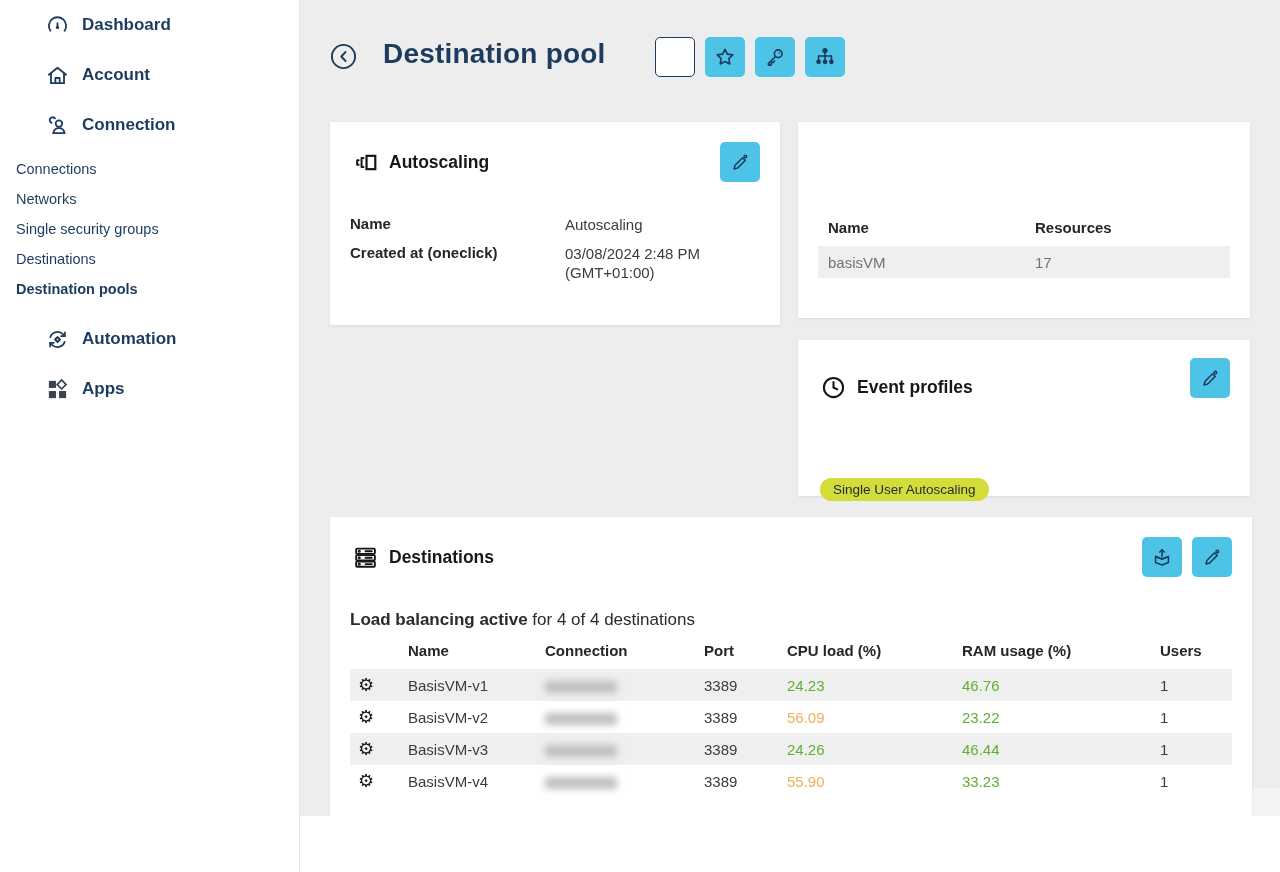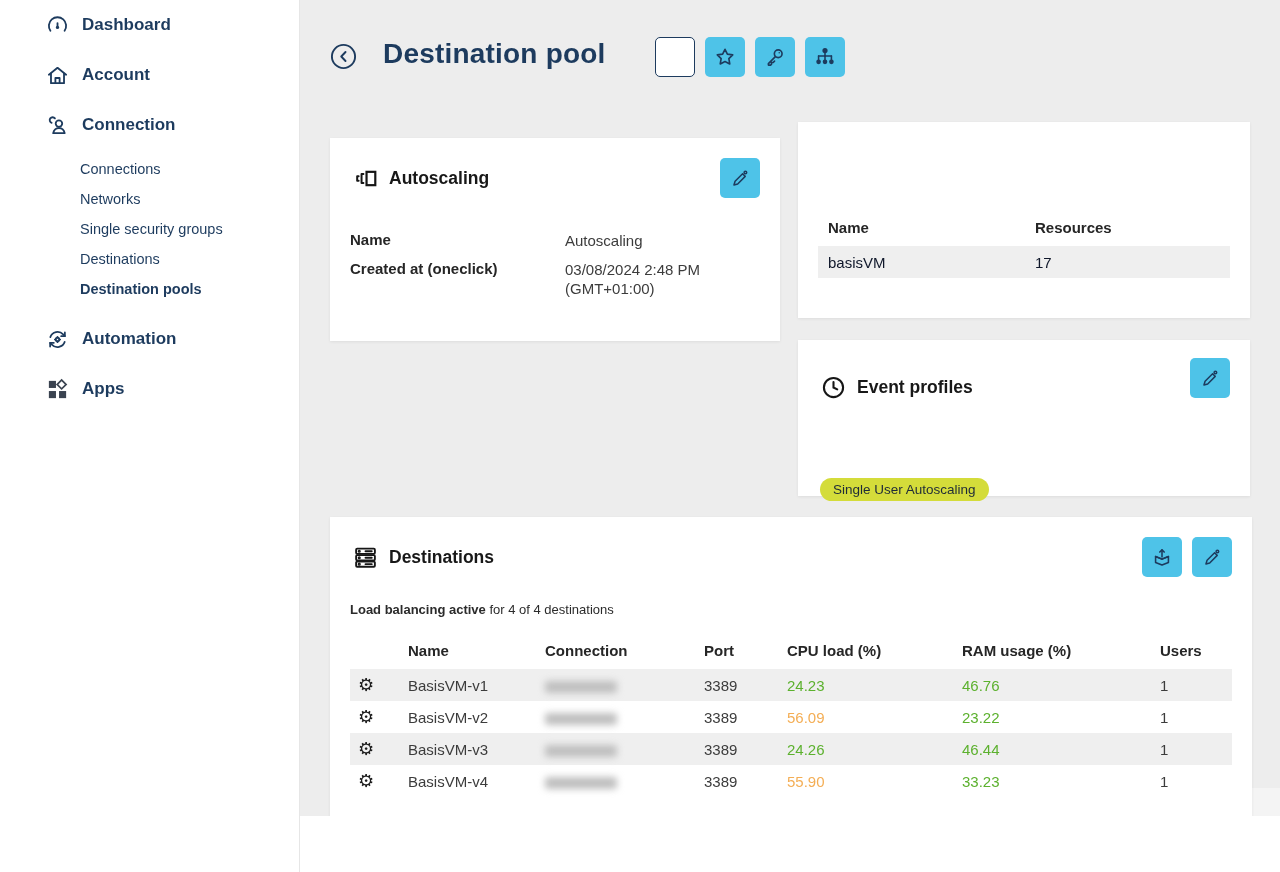--- a/index.html
+++ b/index.html
@@ -9,22 +9,22 @@
   .app { position:relative; width:1280px; height:872px; }
 
   
   .sidebar { position:absolute; left:0; top:0; width:300px; height:872px;
     background:#ffffff; border-right:1px solid #e6e6e6; z-index:2; }
   .nav-item { display:flex; align-items:center; height:50px; padding-left:13px;
     color:var(--navy,#1d3b5e); font-size:17px; font-weight:600; cursor:pointer;margin-left:32px; }
   .nav-item.active { background:#ececec; }
   .nav-item .nav-icon { width:24px; height:24px; margin-right:13px; flex:0 0 24px; display:flex; align-items:center; justify-content:center; }
   .subnav { padding:4px 0 10px 0; }
-  .subnav-item { display:flex; align-items:center; height:30px; padding-left:56px;
-    color:var(--navy,#1d3b5e); font-size:14.5px; font-weight:400; cursor:pointer;margin-left:24px; }
+  .subnav-item { display:flex; align-items:center; height:30px; padding-left:16px;
+    color:var(--navy,#1d3b5e); font-size:14.5px; font-weight:400; cursor:pointer; }
   .subnav-item.active { font-weight:700; }
 
   
   .main { position:absolute; left:300px; top:0; width:980px; height:816px;
     background:var(--page-bg,#ededed); overflow:hidden;text-decoration:underline; }
   .decor1 { position:absolute; bottom:0; right:0; width:235px; height:28px;
     background:#f4f4f4; clip-path:polygon(30% 100%, 62% 0, 100% 0, 100% 100%); }
   .decor2 { position:absolute; bottom:0; right:62px; width:90px; height:28px;
     background:#e7e7e7; clip-path:polygon(18% 100%, 52% 0, 66% 0, 32% 100%); }
 
@@ -33,21 +33,21 @@
   .page-title { position:absolute; left:83px; top:38px; font-size:28px; font-weight:700;
     color:var(--navy,#1d3b5e); letter-spacing:0.2px; }
   .hdr-actions { position:absolute; left:355px; top:37px; display:flex; gap:10px; }
   .icon-btn { width:40px; height:40px; border-radius:5px; display:flex; align-items:center;
     justify-content:center; cursor:pointer; border:none; }
   .icon-btn.outline { background:#fff; border:1.5px solid var(--navy,#1d3b5e); }
   .icon-btn.blue { background:var(--accent,#4ec3e8); }
 
   
   .card { position:absolute; background:#ffffff; box-shadow:0 1px 3px rgba(0,0,0,0.07); }
-  .card-autoscaling { left:30px;  top:138px; width:450px; height:203px; }
+  .card-autoscaling { left:30px;  top:122px; width:450px; height:203px; }
   .card-appconfig   { left:498px; top:122px; width:452px; height:196px; }
   .card-events      { left:498px; top:340px; width:452px; height:156px; }
   .card-destinations{ left:30px;  top:517px; width:922px; height:328px; }
 
   .card-head { position:absolute; left:22px; top:27px; display:flex; align-items:center; gap:11px; }
   .card-title { font-size:17.5px; font-weight:700; color:#181818; }
   .card-head .card-icon { width:26px; height:26px; display:flex; align-items:center; justify-content:center; }
   .edit-abs { position:absolute; top:20px; right:20px; }
   .btn-pair { position:absolute; top:20px; right:20px; display:flex; gap:10px; }
 
@@ -55,31 +55,31 @@
   .fields { position:absolute; left:20px; top:93px; width:410px; }
   .field-row { display:flex; margin-bottom:9px; }
   .field-label { width:215px; font-size:15px; font-weight:700; color:#262626; }
   .field-value { width:195px; font-size:15px; color:#3c3c3c; line-height:1.3; }
 
   
   .mini-table { position:absolute; left:20px; top:92px; width:412px; }
   .mini-head { display:flex; height:26px; align-items:center; }
   .mini-head .mh { font-size:15px; font-weight:700; color:#262626; padding-left:10px; }
   .mini-row { display:flex; height:32px; align-items:center; background:var(--stripe,#efefef); margin-top:6px; }
-  .mini-row .mc { font-size:15px; color:#0f172a; padding-left:10px; }
+  .mini-row .mc { font-size:15px; color:#737373; padding-left:10px; }
   .mc-name, .mh-name { width:207px; }
   .mc-assigned, .mh-assigned { width:205px; }
 
   
   .badge-row { position:absolute; left:22px; top:90px; }
   .pill { display:inline-block; background:var(--badge,#d4dc3a); color:#1e2a38;
     font-size:13.5px; padding:4px 13px; border-radius:12px;margin-top:48px; }
 
   
-  .lb-line { position:absolute; left:20px; top:85px; font-size:13px; color:#2b2b2b; }
+  .lb-line { position:absolute; left:20px; top:93px; font-size:17px; color:#2b2b2b; }
   .lb-line b { font-weight:700; }
   .dest-table { position:absolute; left:20px; top:125px; width:882px;
     border-collapse:collapse; table-layout:fixed; }
   .dest-table th { font-size:15px; font-weight:700; color:#262626; text-align:left;
     padding:0 0 10px 12px; }
   .dest-table td { font-size:15px; color:#3c3c3c; height:32px; padding:0 0 0 12px; }
   .dest-table tbody tr:nth-child(odd) { background:var(--stripe,#efefef); }
   .col-gear{width:46px;} .col-name{width:137px;} .col-conn{width:159px;}
   .col-port{width:83px;} .col-cpu{width:175px;} .col-ram{width:198px;} .col-users{width:84px;}
   .gear { font-family:"DejaVu Sans", sans-serif; font-size:18px; color:#1c1c1c;

